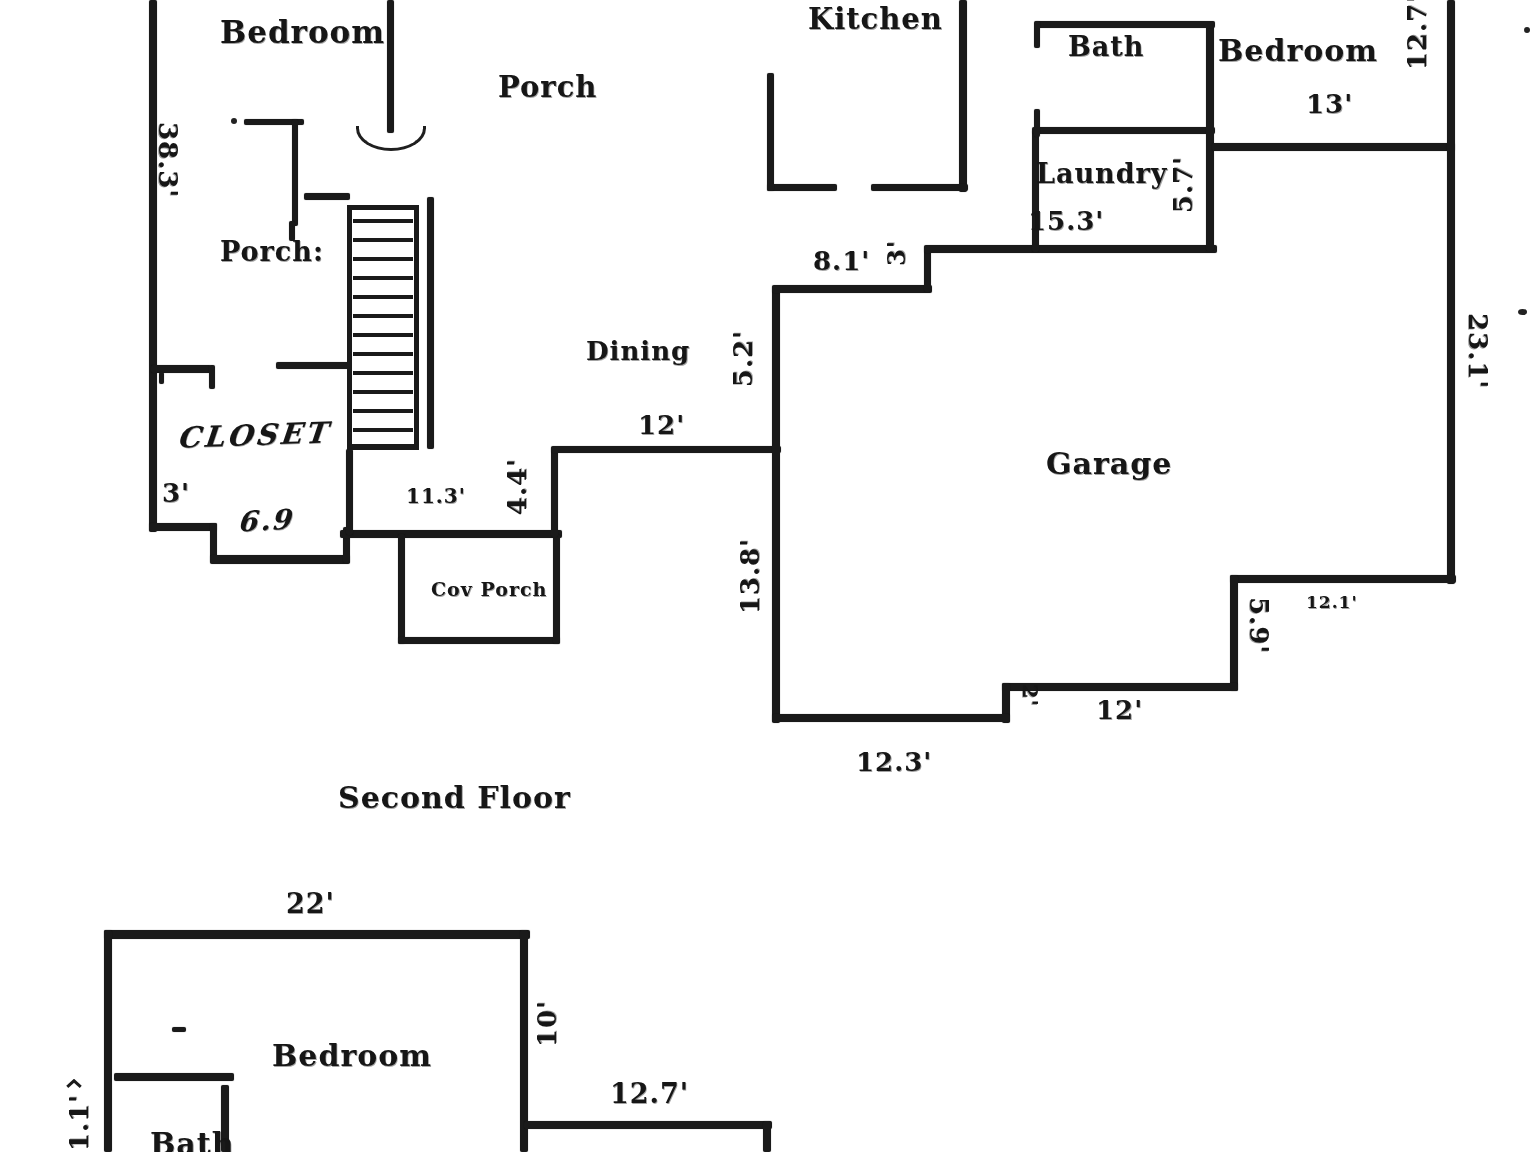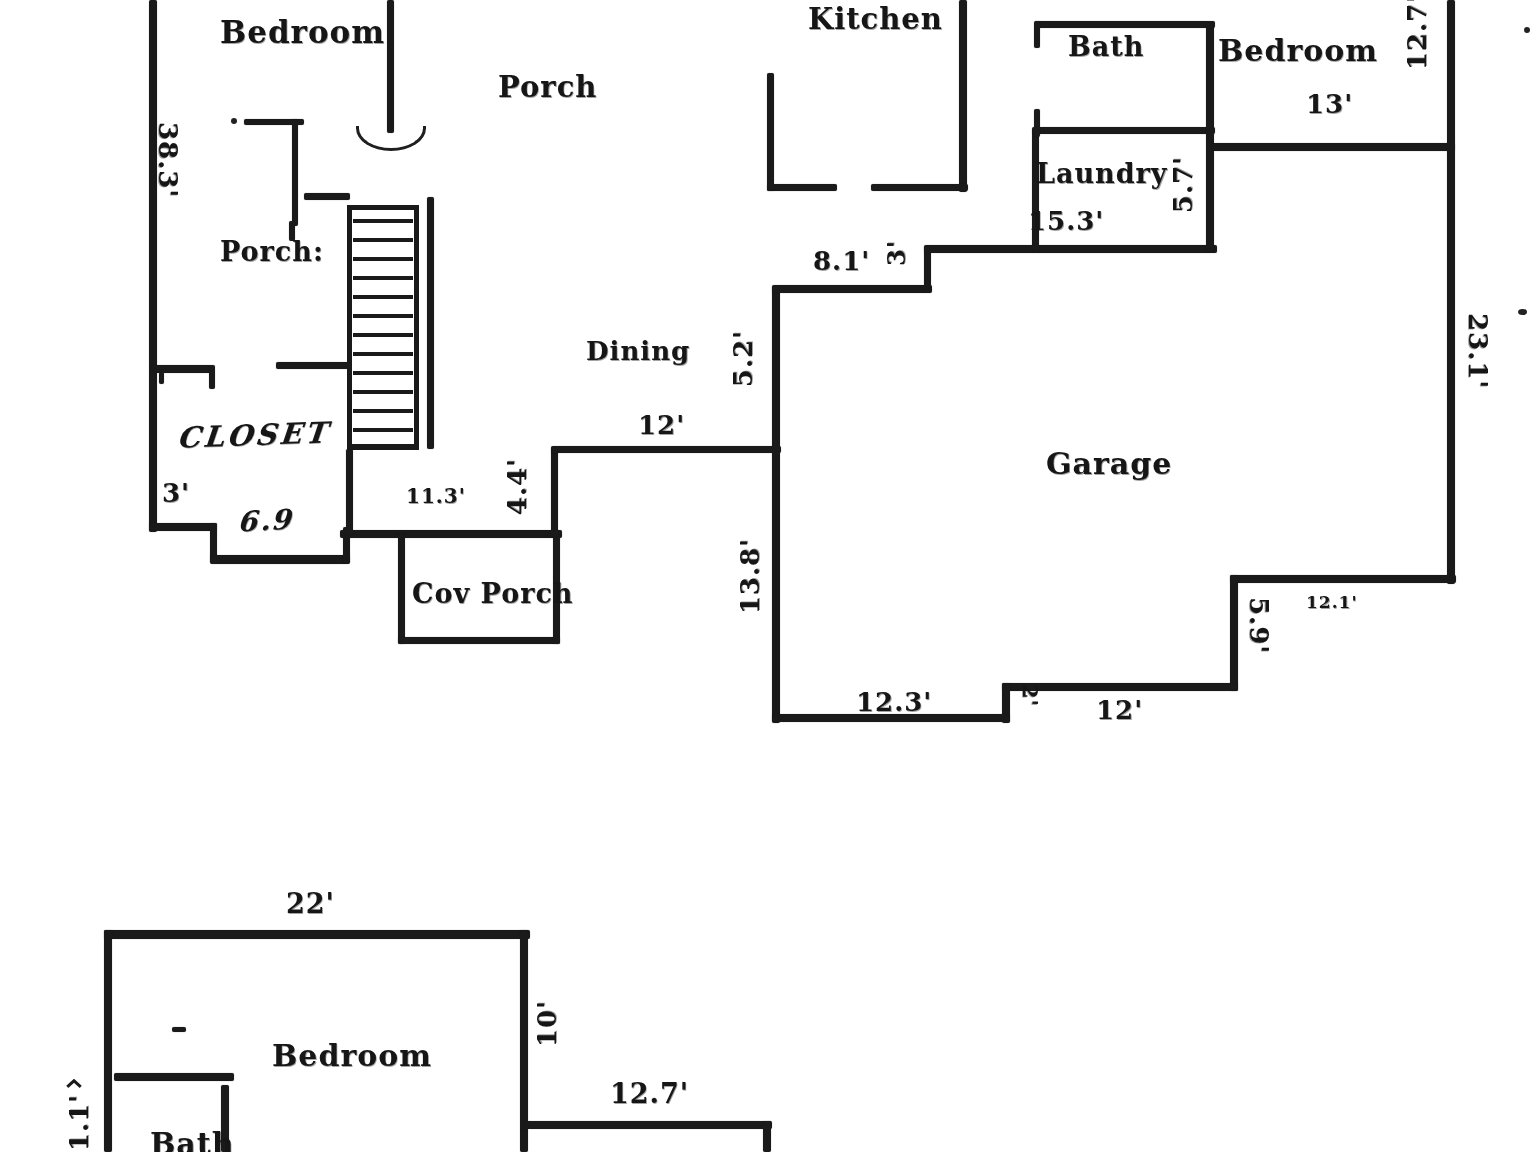--- a/index.html
+++ b/index.html
@@ -100,21 +100,21 @@
 
   <div class="lbl" style="left:220px;top:14px;font-size:31px">Bedroom</div>
   <div class="lbl" style="left:498px;top:70px;font-size:29px">Porch</div>
   <div class="lbl" style="left:808px;top:2px;font-size:29px">Kitchen</div>
   <div class="lbl" style="left:1068px;top:31px;font-size:27px">Bath</div>
   <div class="lbl" style="left:1218px;top:33px;font-size:30px">Bedroom</div>
   <div class="lbl" style="left:1036px;top:158px;font-size:27px">Laundry</div>
   <div class="lbl" style="left:220px;top:236px;font-size:27px">Porch:</div>
   <div class="lbl" style="left:586px;top:336px;font-size:26px">Dining</div>
   <div class="lbl hand" style="left:180px;top:418px;font-size:29px">CLOSET</div>
-  <div class="lbl" style="left:412px;top:578px;font-size:27px">Cov Porch</div>
+  <div class="lbl" style="left:431px;top:578px;font-size:19px">Cov Porch</div>
   <div class="lbl" style="left:1046px;top:446px;font-size:30px">Garage</div>
 
   <div class="lbl vtb" style="left:153px;top:122px;font-size:26px">38.3'</div>
   <div class="lbl vbt" style="left:1402px;top:-6px;font-size:26px">12.7'</div>
   <div class="lbl" style="left:1306px;top:89px;font-size:26px">13'</div>
   <div class="lbl vbt" style="left:1168px;top:156px;font-size:26px">5.7'</div>
   <div class="lbl" style="left:1028px;top:206px;font-size:26px">15.3'</div>
   <div class="lbl" style="left:813px;top:246px;font-size:26px">8.1'</div>
   <div class="lbl vbt" style="left:882px;top:240px;font-size:24px">3'</div>
   <div class="lbl vbt" style="left:728px;top:330px;font-size:26px">5.2'</div>
@@ -122,22 +122,23 @@
   <div class="lbl vtb" style="left:1463px;top:313px;font-size:26px">23.1'</div>
   <div class="lbl" style="left:162px;top:478px;font-size:26px">3'</div>
   <div class="lbl hand2" style="left:240px;top:504px;font-size:28px">6.9</div>
   <div class="lbl" style="left:406px;top:484px;font-size:20px">11.3'</div>
   <div class="lbl vbt" style="left:502px;top:458px;font-size:26px">4.4'</div>
   <div class="lbl vbt" style="left:735px;top:538px;font-size:26px">13.8'</div>
   <div class="lbl" style="left:1306px;top:592px;font-size:17px">12.1'</div>
   <div class="lbl vtb" style="left:1244px;top:597px;font-size:26px">5.9'</div>
   <div class="lbl vtb" style="left:1018px;top:684px;font-size:21px">2'</div>
   <div class="lbl" style="left:1096px;top:695px;font-size:26px">12'</div>
-  <div class="lbl" style="left:856px;top:687px;font-size:26px">12.3'</div>
+  <div class="lbl" style="left:856px;top:747px;font-size:26px">12.3'</div>
 
+  <div class="lbl" style="left:338px;top:780px;font-size:30px">Second Floor</div>
   <div class="lbl" style="left:286px;top:888px;font-size:27px">22'</div>
   <div class="lbl" style="left:272px;top:1038px;font-size:30px">Bedroom</div>
   <div class="lbl vbt" style="left:532px;top:1000px;font-size:26px">10'</div>
   <div class="lbl" style="left:610px;top:1078px;font-size:27px">12.7'</div>
   <div class="lbl" style="left:150px;top:1126px;font-size:30px">Bath</div>
   <div class="lbl vbt" style="left:64px;top:1094px;font-size:26px">1.1'</div>
 
 </div>
 
 </body></html>

